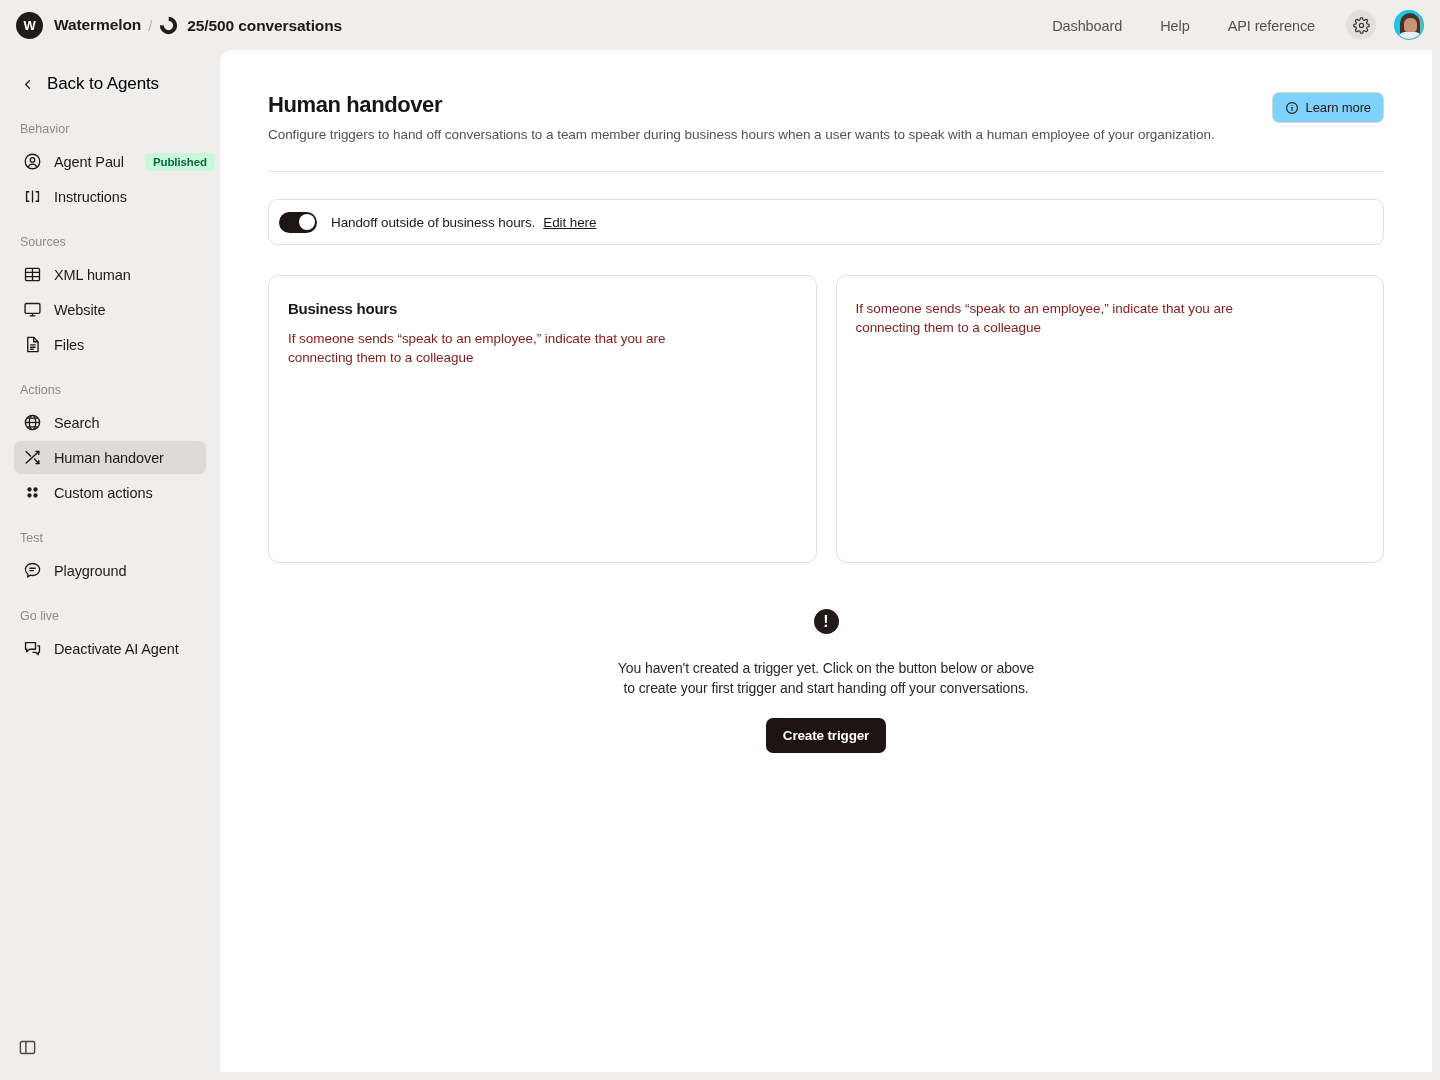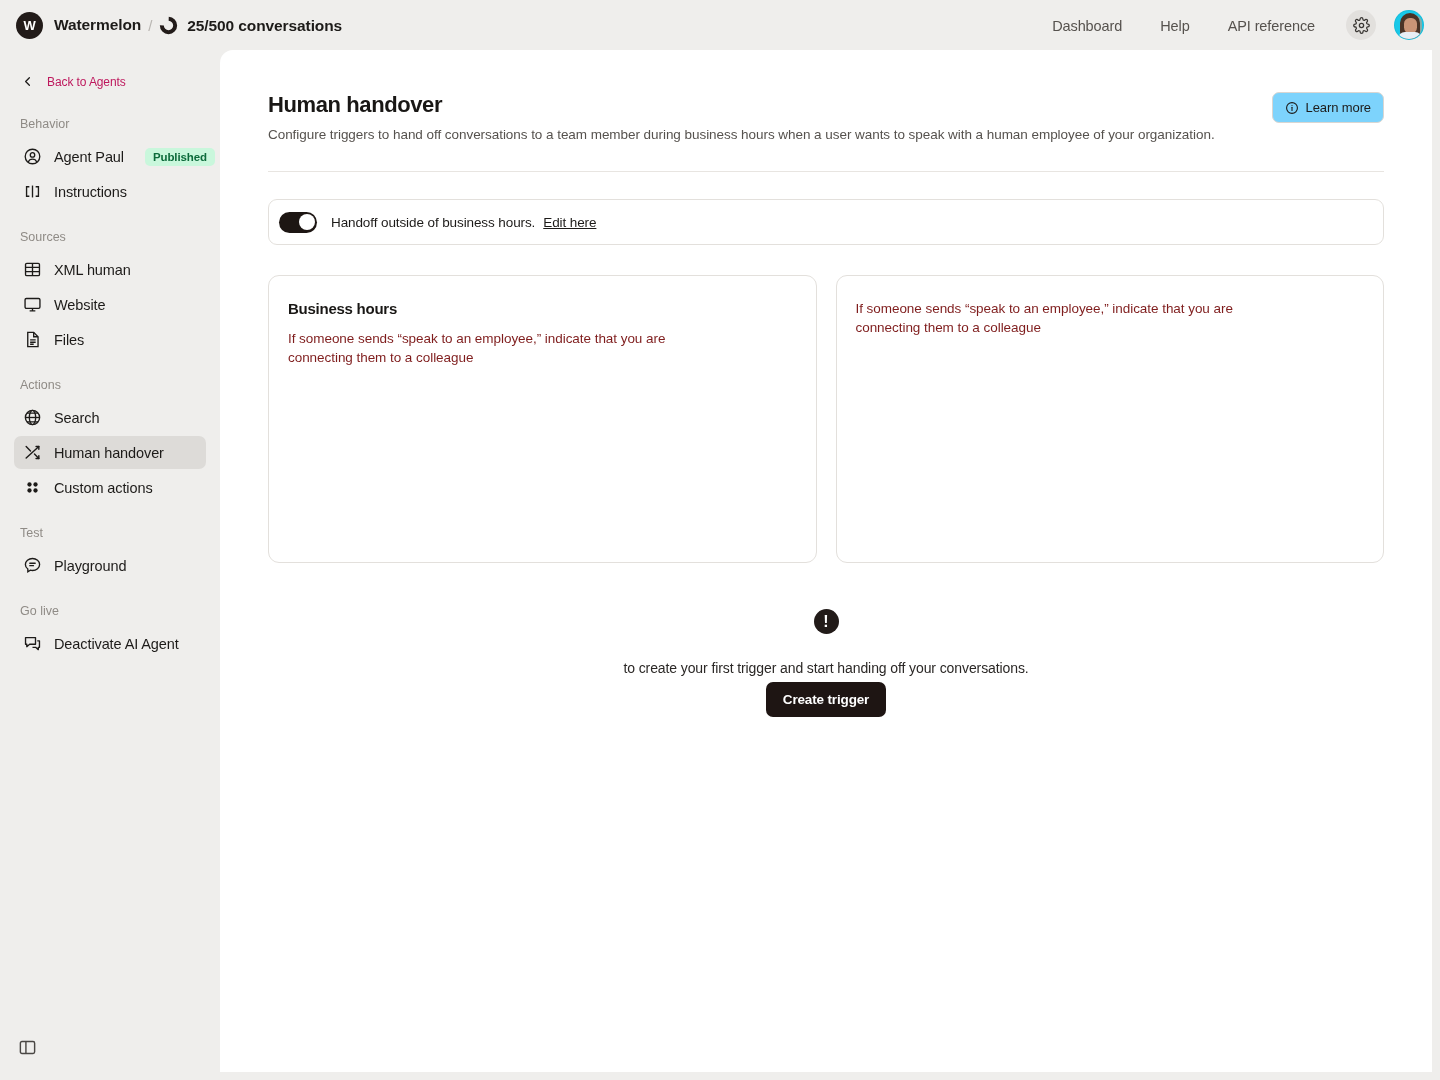--- a/index.html
+++ b/index.html
@@ -65,21 +65,21 @@
 
   
   .sidebar {
     position: absolute; left: 0; top: 50px; width: 220px; height: 1030px;
     padding-top: 18px;
   }
   .back-row {
     display: flex; align-items: center; gap: 12px;
     padding: 6px 16px 6px 20px; cursor: pointer;
   }
-  .back-label { font-size: 12px; color: #be185d; letter-spacing: -0.1px; }
+  .back-label { font-size: 17px; color: #000000; letter-spacing: -0.1px; }
 
   .section-title {
     font-size: 12.5px; color: #8f8b86; padding: 0 20px;
     margin: 22px 0 9px 0; letter-spacing: 0px;
   }
   .nav-item {
     display: flex; align-items: center; gap: 12px;
     height: 33px; margin: 2px 14px; padding: 0 9px;
     border-radius: 7px; cursor: pointer;
   }
@@ -158,21 +158,21 @@
   .empty-icon {
     width: 25px; height: 25px; border-radius: 50%; background: #221b19;
     display: inline-flex; align-items: center; justify-content: center;
     color: #fff; font-size: 16px; font-weight: 700; line-height: 1;
   }
   .empty-text {
     margin-top: 25px; font-size: 14px; color: #2b2826;
     line-height: 1.42; letter-spacing: -0.1px;
   }
   .create-btn {
-    margin-top: 3px; background: #1e1513; color: #fff; border: none;
+    margin-top: 19px; background: #1e1513; color: #fff; border: none;
     border-radius: 7px; padding: 10px 17px; font-size: 13.5px;
     font-weight: 700; cursor: pointer; letter-spacing: -0.15px;
     font-family: "Liberation Sans", sans-serif;
   }
 </style>
 </head>
 <body>
 
 <div class="topbar">
   <div class="brand">
@@ -346,18 +346,19 @@
       <div class="card-desc">If someone sends “speak to an employee,” indicate that you are connecting them to a colleague</div>
     </div>
     <div class="card">
       <div class="card-desc">If someone sends “speak to an employee,” indicate that you are connecting them to a colleague</div>
     </div>
   </div>
 
   <div class="empty">
     <div class="empty-icon">!</div>
     <div class="empty-text">
+      <div>You haven't created a trigger yet. Click on the button below or above</div>
       <div>to create your first trigger and start handing off your conversations.</div>
     </div>
     <button class="create-btn">Create trigger</button>
   </div>
 
 </div>
 
 </body></html>

